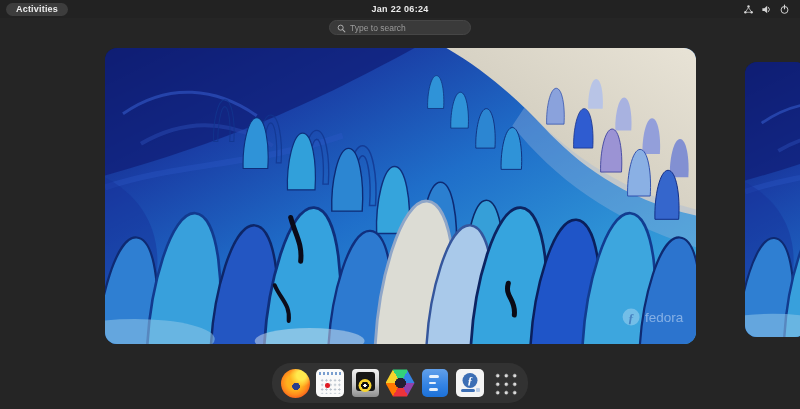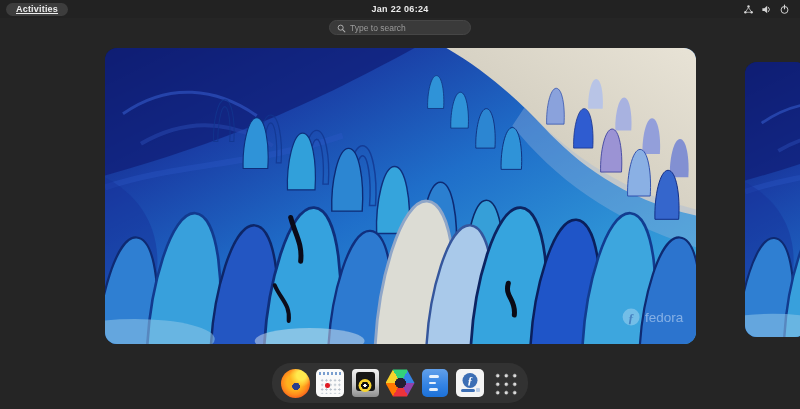--- a/index.html
+++ b/index.html
@@ -11,21 +11,21 @@
   }
   
   .top-bar{
     position:absolute;left:0;top:0;width:800px;height:18px;
     display:flex;align-items:center;justify-content:space-between;
     padding:0 6px;box-sizing:border-box;background:#222222;
   }
   .activities-btn{
     background:#3d3d3d;color:#ededed;border:none;border-radius:999px;
     font-size:9px;font-weight:700;padding:2px 10px;line-height:1;
-    font-family:inherit;letter-spacing:.2px;cursor:pointer;text-decoration:underline;
+    font-family:inherit;letter-spacing:.2px;cursor:pointer;
   }
   .clock{
     position:absolute;left:50%;top:0;transform:translateX(-50%);
     height:18px;display:flex;align-items:center;
     color:#ececec;font-size:9px;font-weight:700;letter-spacing:.3px;
   }
   .status-area{display:flex;align-items:center;gap:7px;padding:2px 4px;border-radius:999px;}
   .status-area svg{display:block;}
   
   .search-bar{

